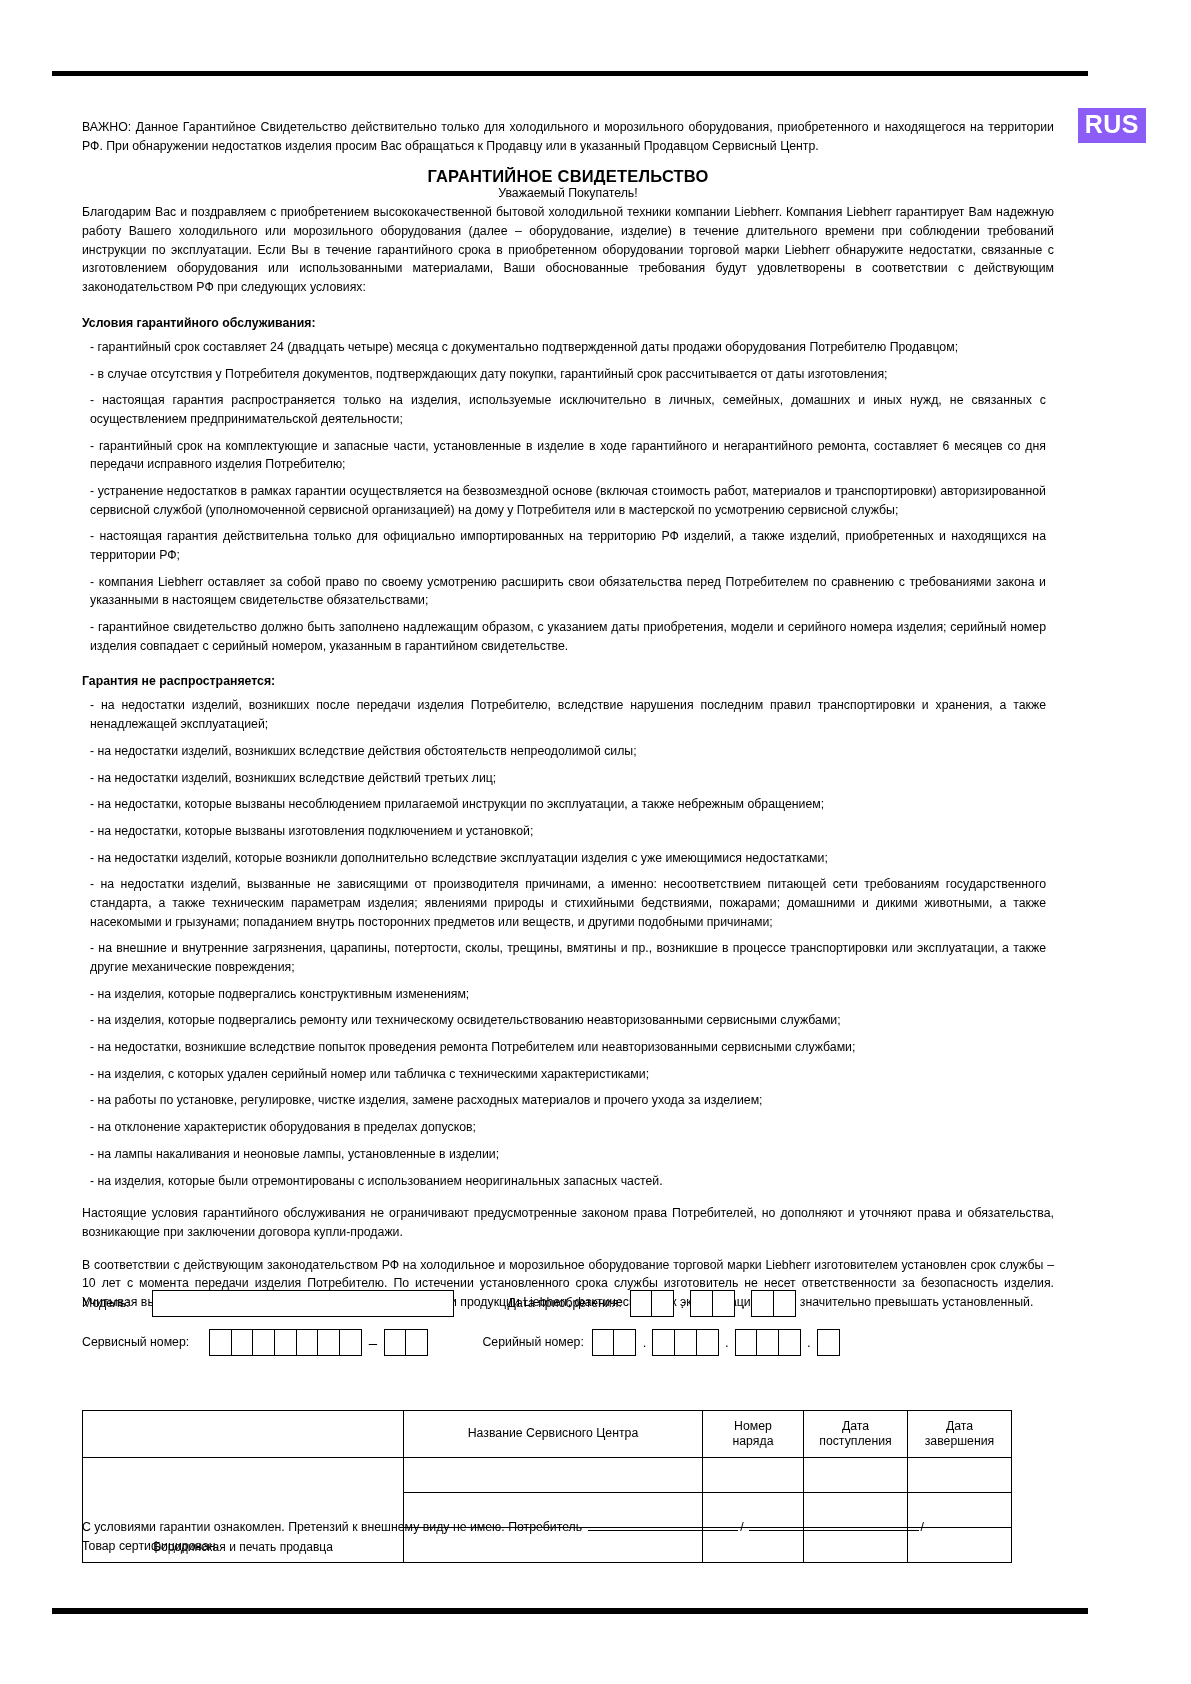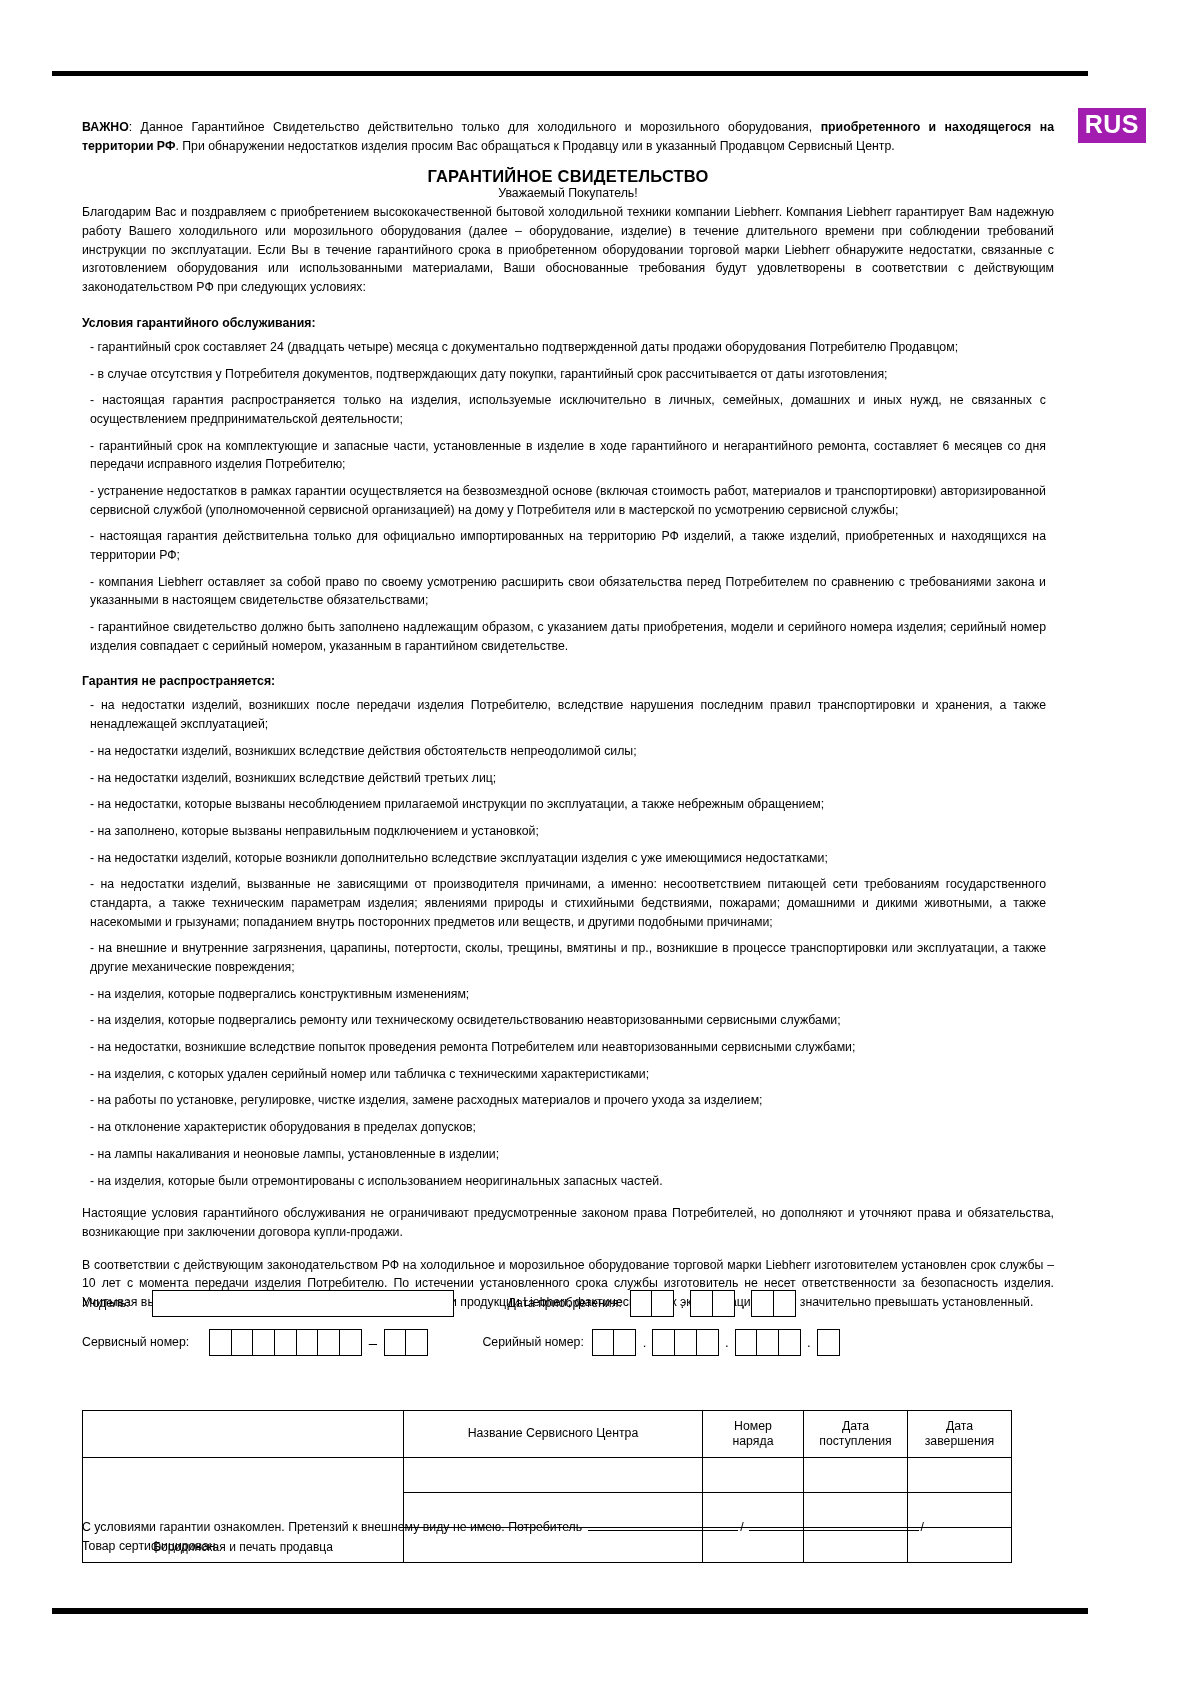--- a/index.html
+++ b/index.html
@@ -34,21 +34,21 @@
     left: 52px;
     top: 1608px;
     width: 1036px;
     height: 6px;
     background: #000;
   }
   .lang-badge {
     position: absolute;
     right: 45px;
     top: 108px;
-    background: #a21caf;
+    background: #8b5cf6;
     color: #fff;
     font-size: 25px;
     font-weight: bold;
     letter-spacing: 0.5px;
     line-height: 1;
     padding: 4px 7px 6px 7px;
     font-family: "Liberation Sans", sans-serif;
   }
   .content {
     position: absolute;
@@ -59,21 +59,21 @@
   p {
     margin: 0;
     font-size: 12.3px;
     line-height: 1.52;
     text-align: justify;
   }
   .important {
     font-weight: normal;
     text-align: justify;
   }
-  .important b { font-weight: bold; }
+  .important b { font-weight: normal; }
   .doc-title {
     text-align: center;
     font-size: 16.5px;
     font-weight: bold;
     margin-top: 12px;
     letter-spacing: 0.2px;
   }
   .salutation {
     text-align: center;
     font-size: 12.3px;
@@ -227,21 +227,21 @@
     <p class="item">- устранение недостатков в рамках гарантии осуществляется на безвозмездной основе (включая стоимость работ, материалов и транспортировки) авторизированной сервисной службой (уполномоченной сервисной организацией) на дому у Потребителя или в мастерской по усмотрению сервисной службы;</p>
     <p class="item">- настоящая гарантия действительна только для официально импортированных на территорию РФ изделий, а также изделий, приобретенных и находящихся на территории РФ;</p>
     <p class="item">- компания Liebherr оставляет за собой право по своему усмотрению расширить свои обязательства перед Потребителем по сравнению с требованиями закона и указанными в настоящем свидетельстве обязательствами;</p>
     <p class="item">- гарантийное свидетельство должно быть заполнено надлежащим образом, с указанием даты приобретения, модели и серийного номера изделия; серийный номер изделия совпадает с серийный номером, указанным в гарантийном свидетельстве.</p>
 
     <div class="sect-head">Гарантия не распространяется:</div>
     <p class="item">- на недостатки изделий, возникших после передачи изделия Потребителю, вследствие нарушения последним правил транспортировки и хранения, а также ненадлежащей эксплуатацией;</p>
     <p class="item">- на недостатки изделий, возникших вследствие действия обстоятельств непреодолимой силы;</p>
     <p class="item">- на недостатки изделий, возникших вследствие действий третьих лиц;</p>
     <p class="item">- на недостатки, которые вызваны несоблюдением прилагаемой инструкции по эксплуатации, а также небрежным обращением;</p>
-    <p class="item">- на заполнено, которые вызваны неправильным подключением и установкой;</p>
+    <p class="item">- на недостатки, которые вызваны изготовления подключением и установкой;</p>
     <p class="item">- на недостатки изделий, которые возникли дополнительно вследствие эксплуатации изделия с уже имеющимися недостатками;</p>
     <p class="item">- на недостатки изделий, вызванные не зависящими от производителя причинами, а именно: несоответствием питающей сети требованиям государственного стандарта, а также техническим параметрам изделия; явлениями природы и стихийными бедствиями, пожарами; домашними и дикими животными, а также насекомыми и грызунами; попаданием внутрь посторонних предметов или веществ, и другими подобными причинами;</p>
     <p class="item">- на внешние и внутренние загрязнения, царапины, потертости, сколы, трещины, вмятины и пр., возникшие в процессе транспортировки или эксплуатации, а также другие механические повреждения;</p>
     <p class="item">- на изделия, которые подвергались конструктивным изменениям;</p>
     <p class="item">- на изделия, которые подвергались ремонту или техническому освидетельствованию неавторизованными сервисными службами;</p>
     <p class="item">- на недостатки, возникшие вследствие попыток проведения ремонта Потребителем или неавторизованными сервисными службами;</p>
     <p class="item">- на изделия, с которых удален серийный номер или табличка с техническими характеристиками;</p>
     <p class="item">- на работы по установке, регулировке, чистке изделия, замене расходных материалов и прочего ухода за изделием;</p>
     <p class="item">- на отклонение характеристик оборудования в пределах допусков;</p>
     <p class="item">- на лампы накаливания и неоновые лампы, установленные в изделии;</p>

